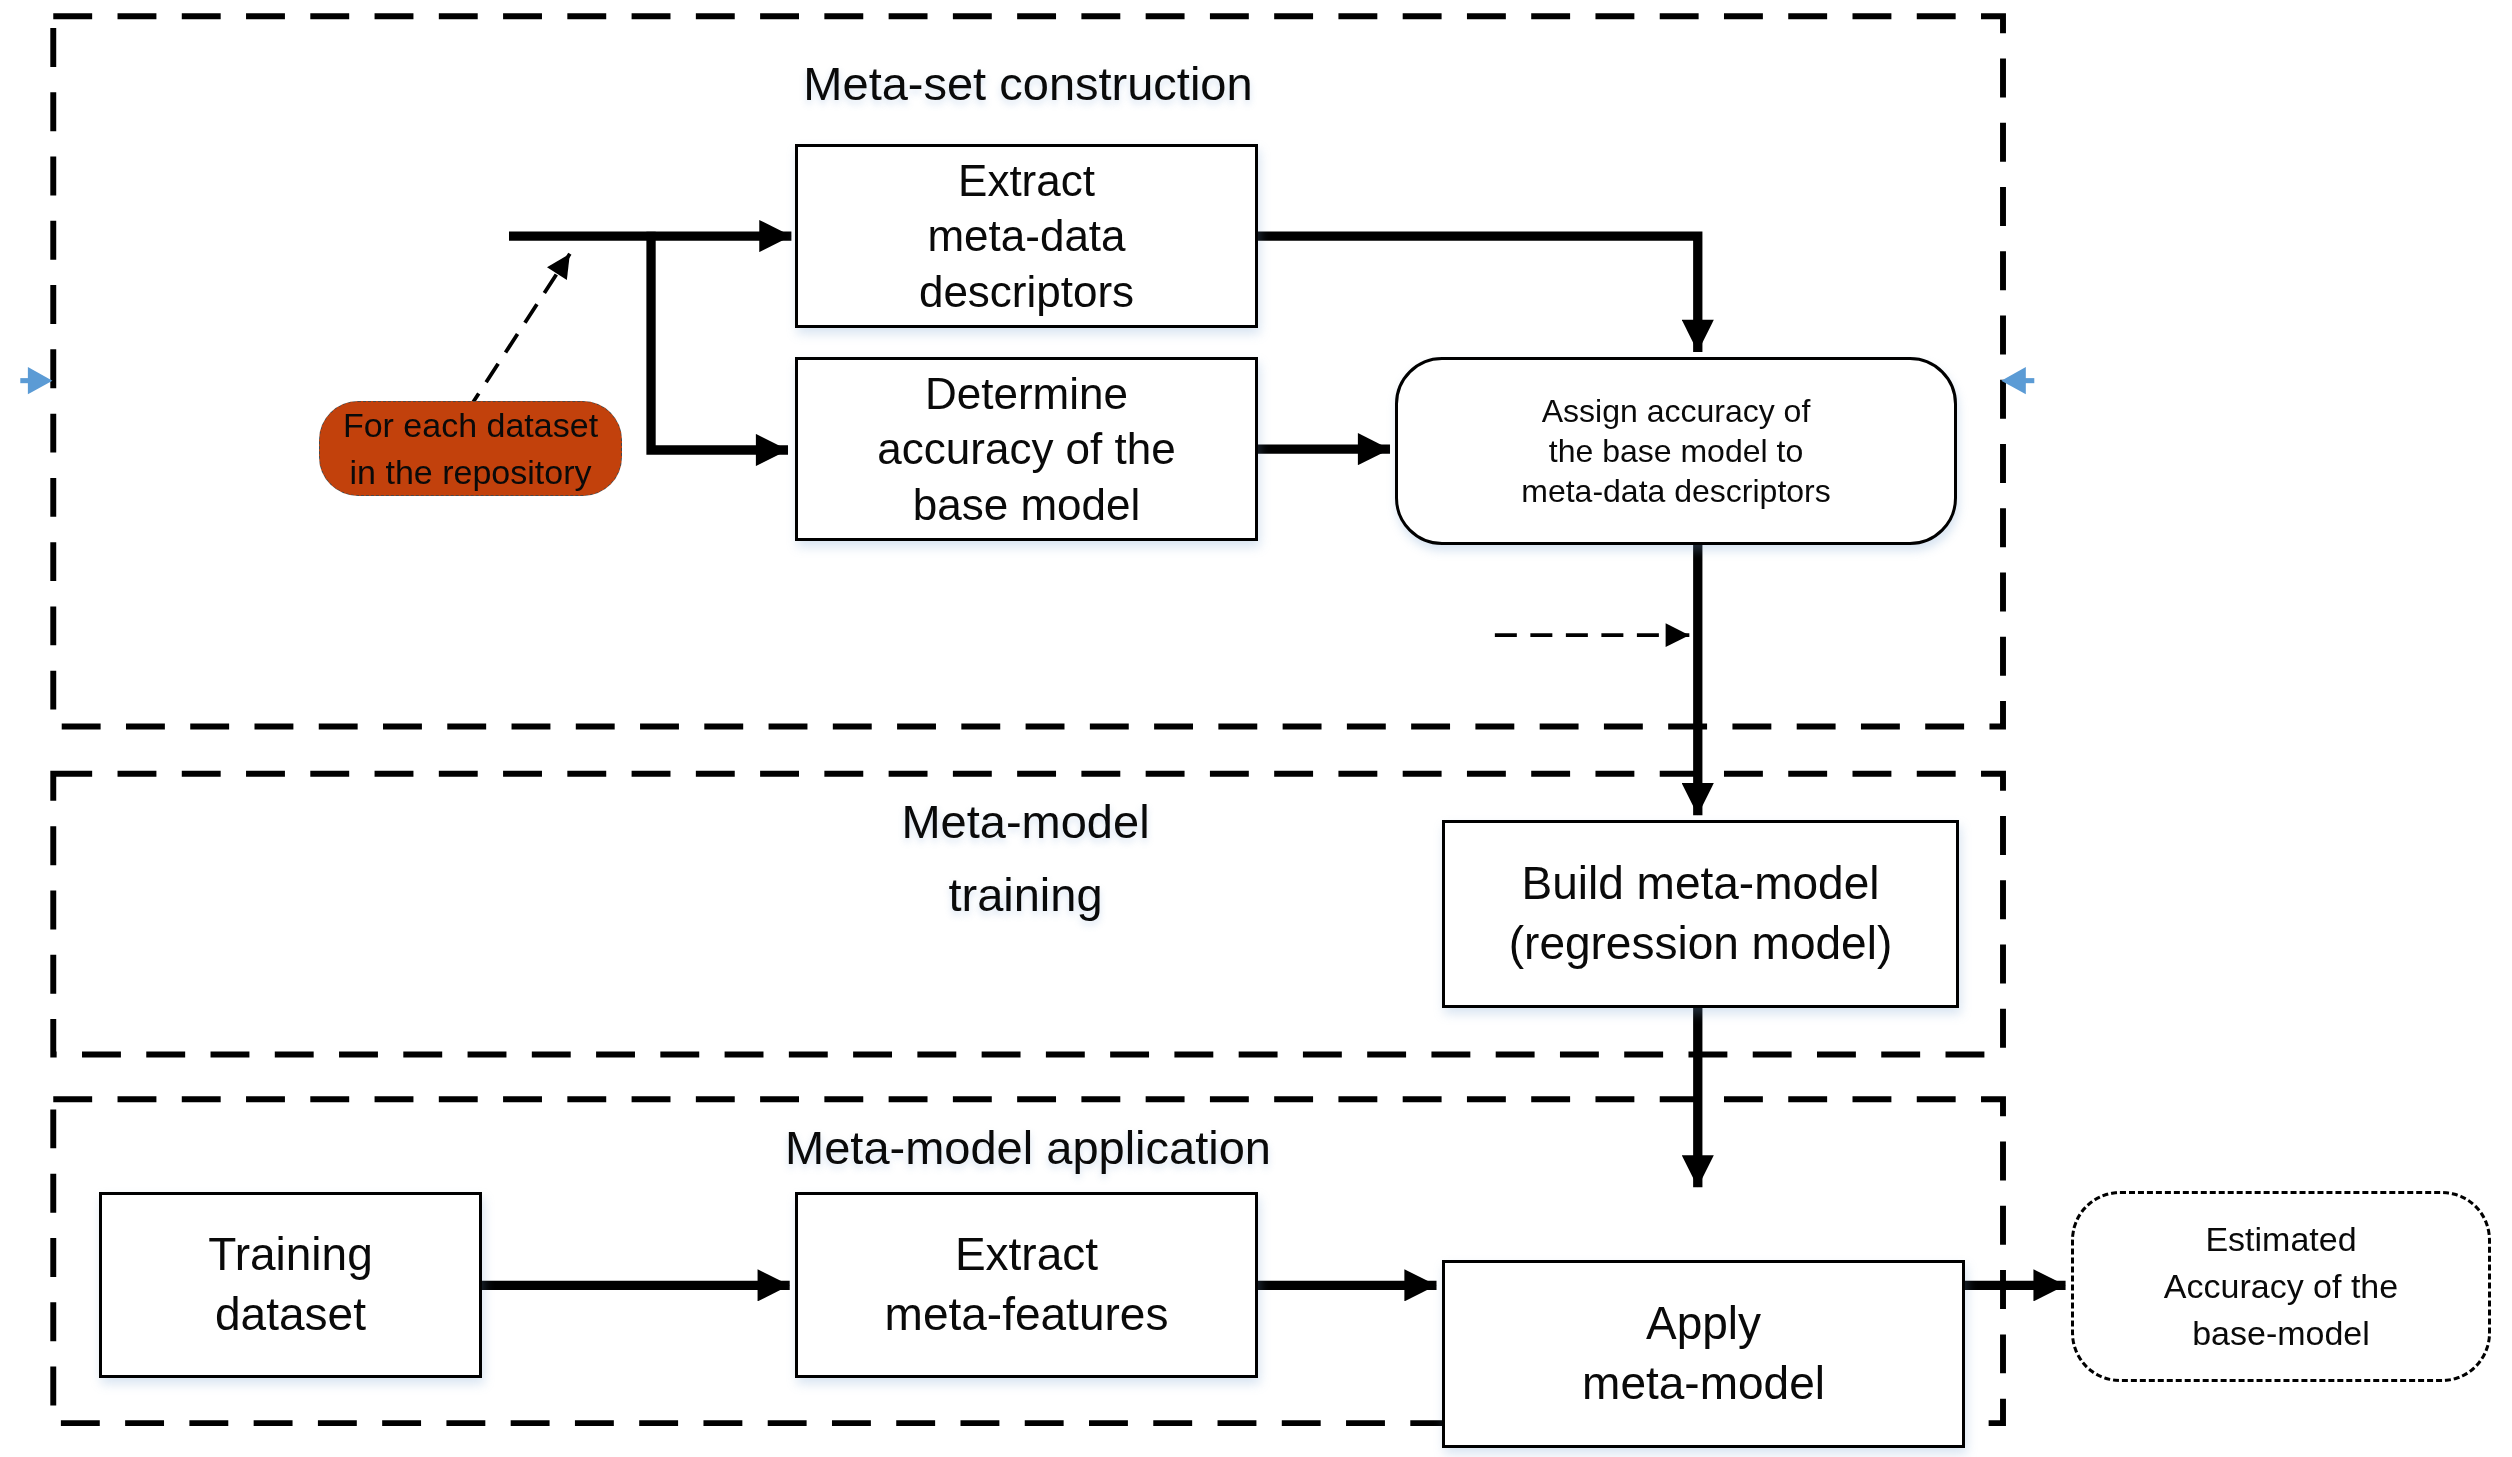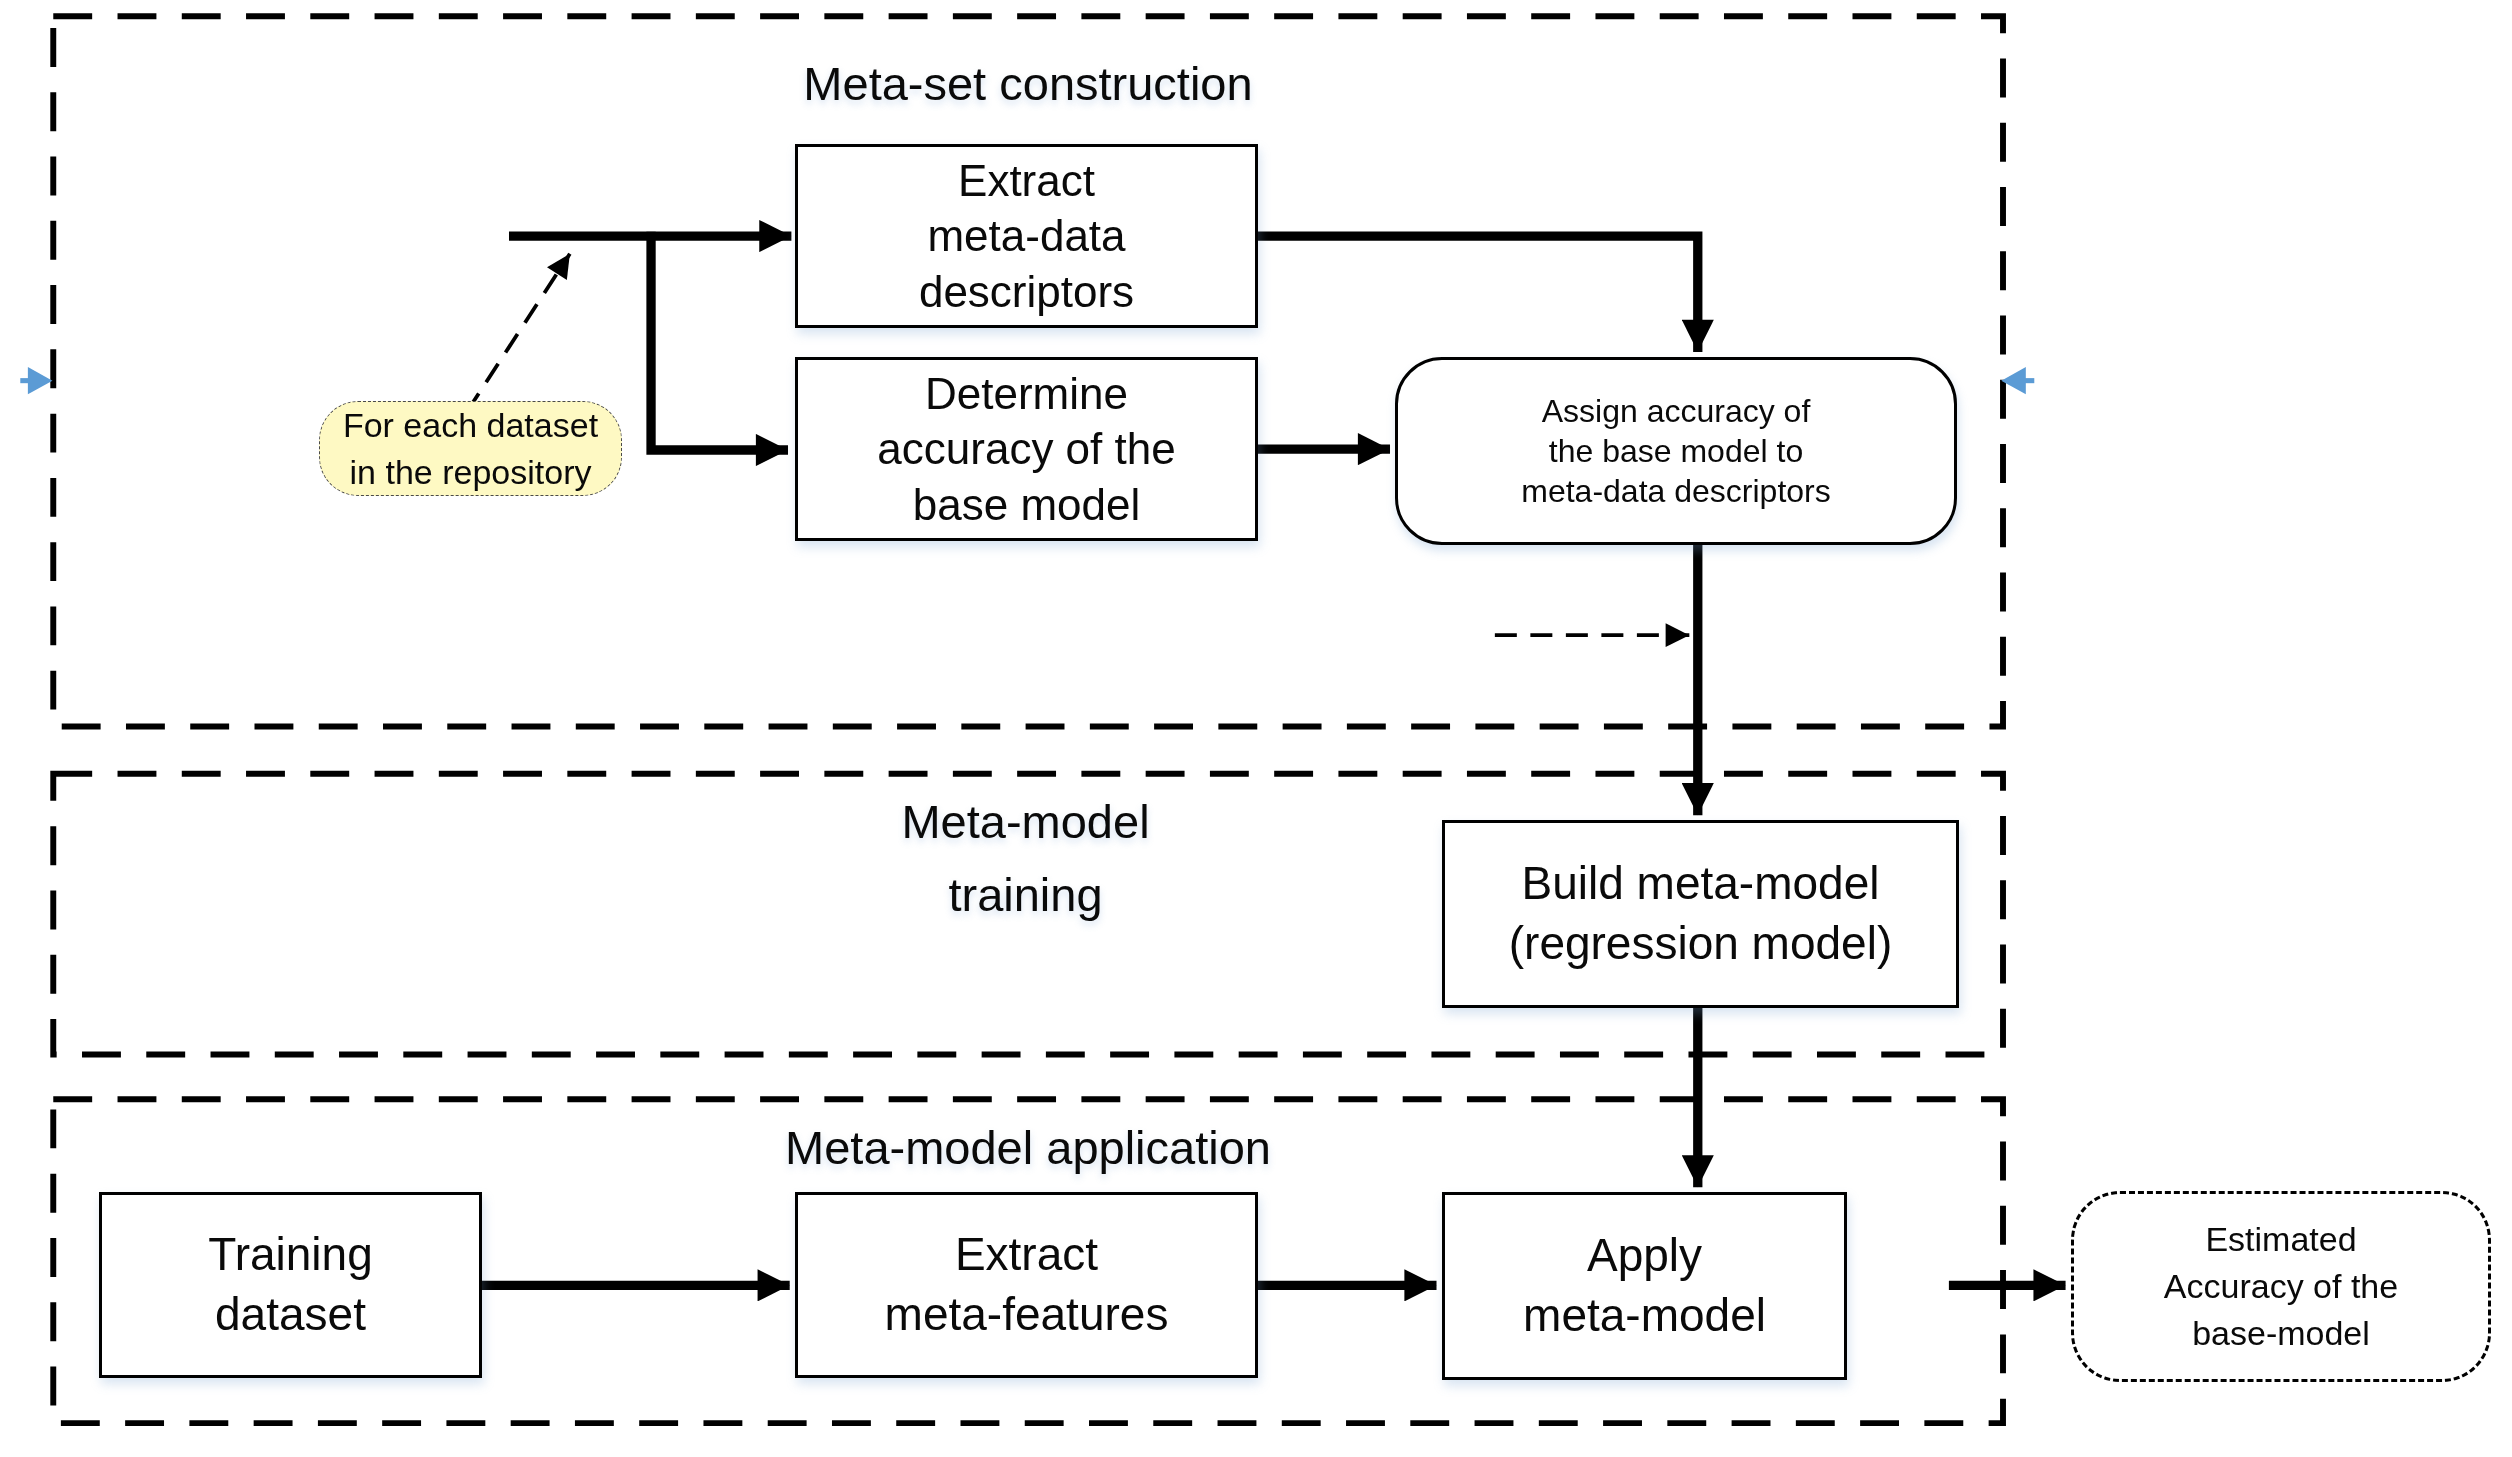--- a/index.html
+++ b/index.html
@@ -10,21 +10,21 @@
   .arrow{stroke:#000000;stroke-width:11;fill:none;stroke-linejoin:miter;}
   .arrow-dashed{stroke:#000000;stroke-width:4.5;fill:none;stroke-dasharray:26 16;}
   .title{position:absolute;text-align:center;font-size:47px;line-height:1.5;white-space:pre-line;
          text-shadow:0 4.2px 7.6px rgba(120,160,210,0.30);}
   .node{position:absolute;box-sizing:border-box;border:3.4px solid #000;background:#ffffff;
         display:flex;align-items:center;justify-content:center;text-align:center;
         font-size:46px;line-height:1.30;white-space:pre-line;
         box-shadow:1.7px 6px 10px rgba(120,160,210,0.28);}
   .node.rounded{border-radius:47px;}
   .node.dashed-rounded{border:3.4px dashed #000;border-radius:49px;font-size:34px;line-height:1.38;box-shadow:none;}
-  .anno{position:absolute;box-sizing:border-box;border:1.7px dashed #4a4a4a;background:#fef9c3;
+  .anno{position:absolute;box-sizing:border-box;border:1.7px dashed #4a4a4a;background:#c2410c;
         display:flex;align-items:center;justify-content:center;text-align:center;
         white-space:pre-line;}
   .anno.for-each{border-radius:39px;font-size:34px;line-height:1.38;}
   .anno.meta-set{border-radius:36px;font-size:37px;line-height:1.2;}
 </style>
 </head>
 <body>
 
 <div class="canvas">
 
@@ -81,21 +81,21 @@
 
   <div class="node" style="left:1442px;top:820px;width:517px;height:188px;">Build meta-model
 (regression model)</div>
 
   <div class="node" style="left:99px;top:1192px;width:383px;height:186px;">Training
 dataset</div>
 
   <div class="node" style="left:795px;top:1192px;width:463px;height:186px;">Extract
 meta-features</div>
 
-  <div class="node" style="left:1442px;top:1192px;width:405px;height:188px;">Apply
+  <div class="node" style="left:1442px;top:1260px;width:523px;height:188px;">Apply
 meta-model</div>
 
   <div class="node dashed-rounded" style="left:2071px;top:1191px;width:420px;height:191px;">Estimated
 Accuracy of the
 base-model</div>
 
   <div class="anno for-each" style="left:319px;top:401px;width:303px;height:95px;">For each dataset
 in the repository</div>
 
 

